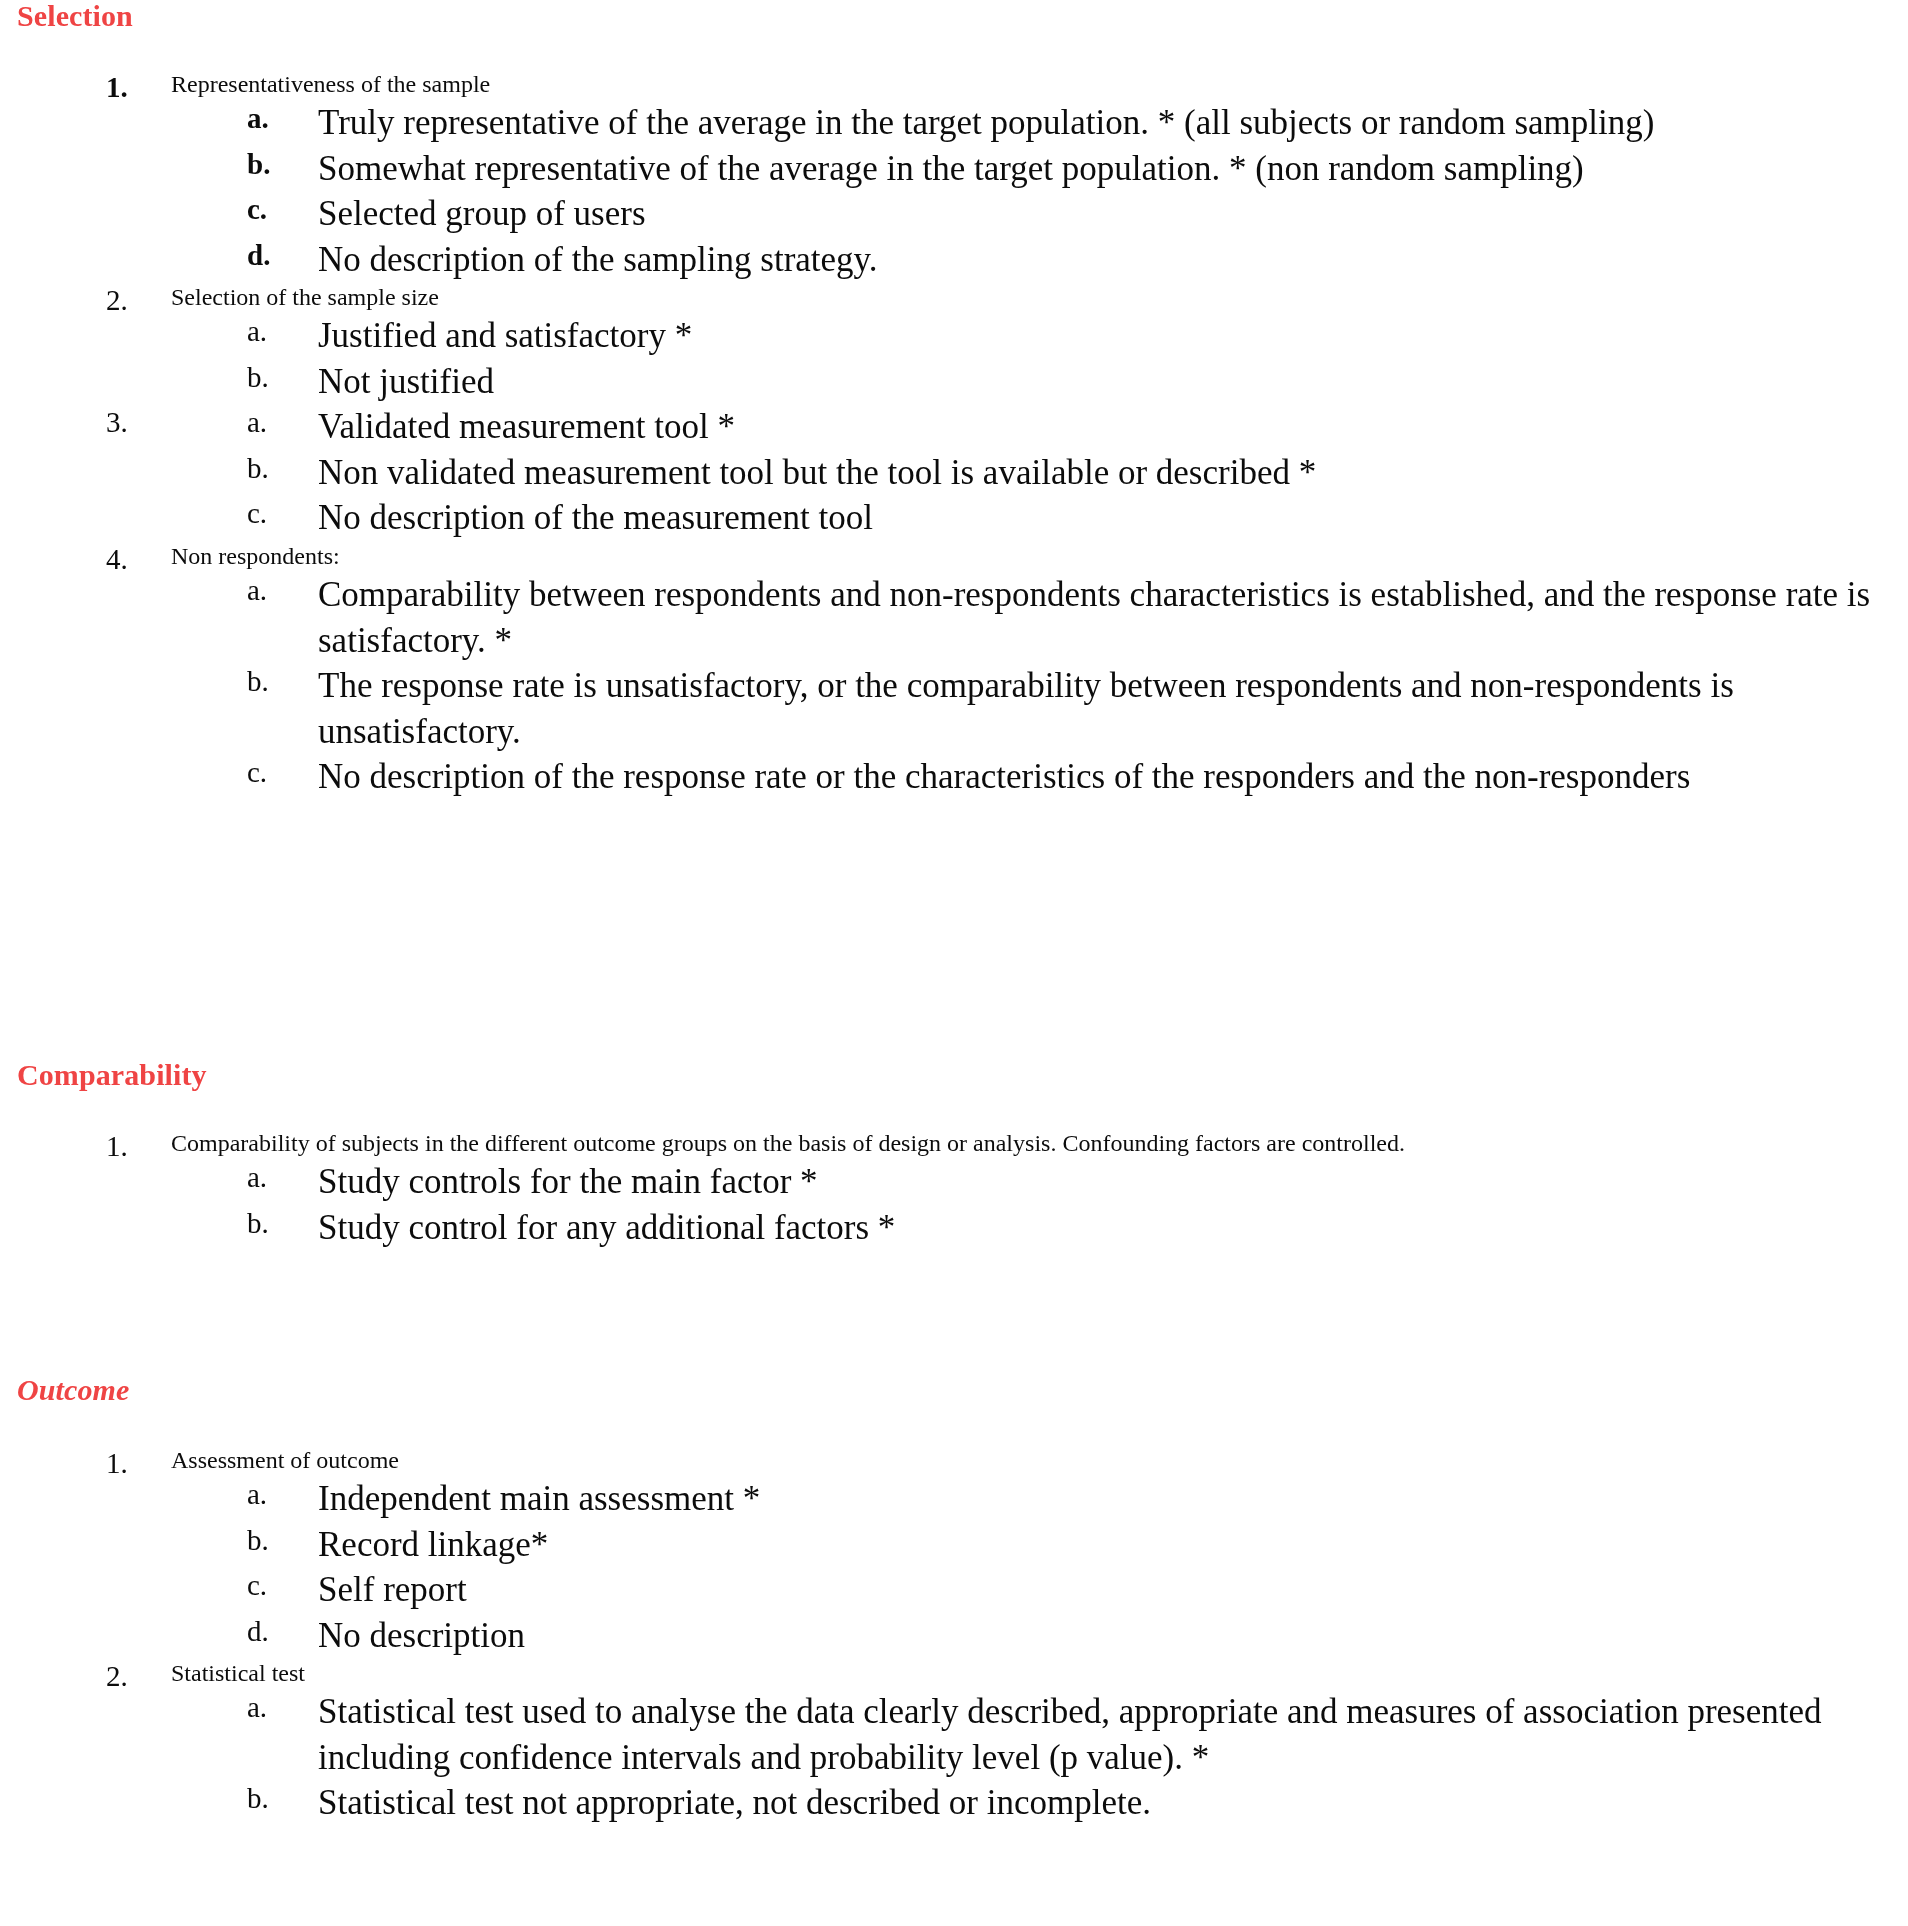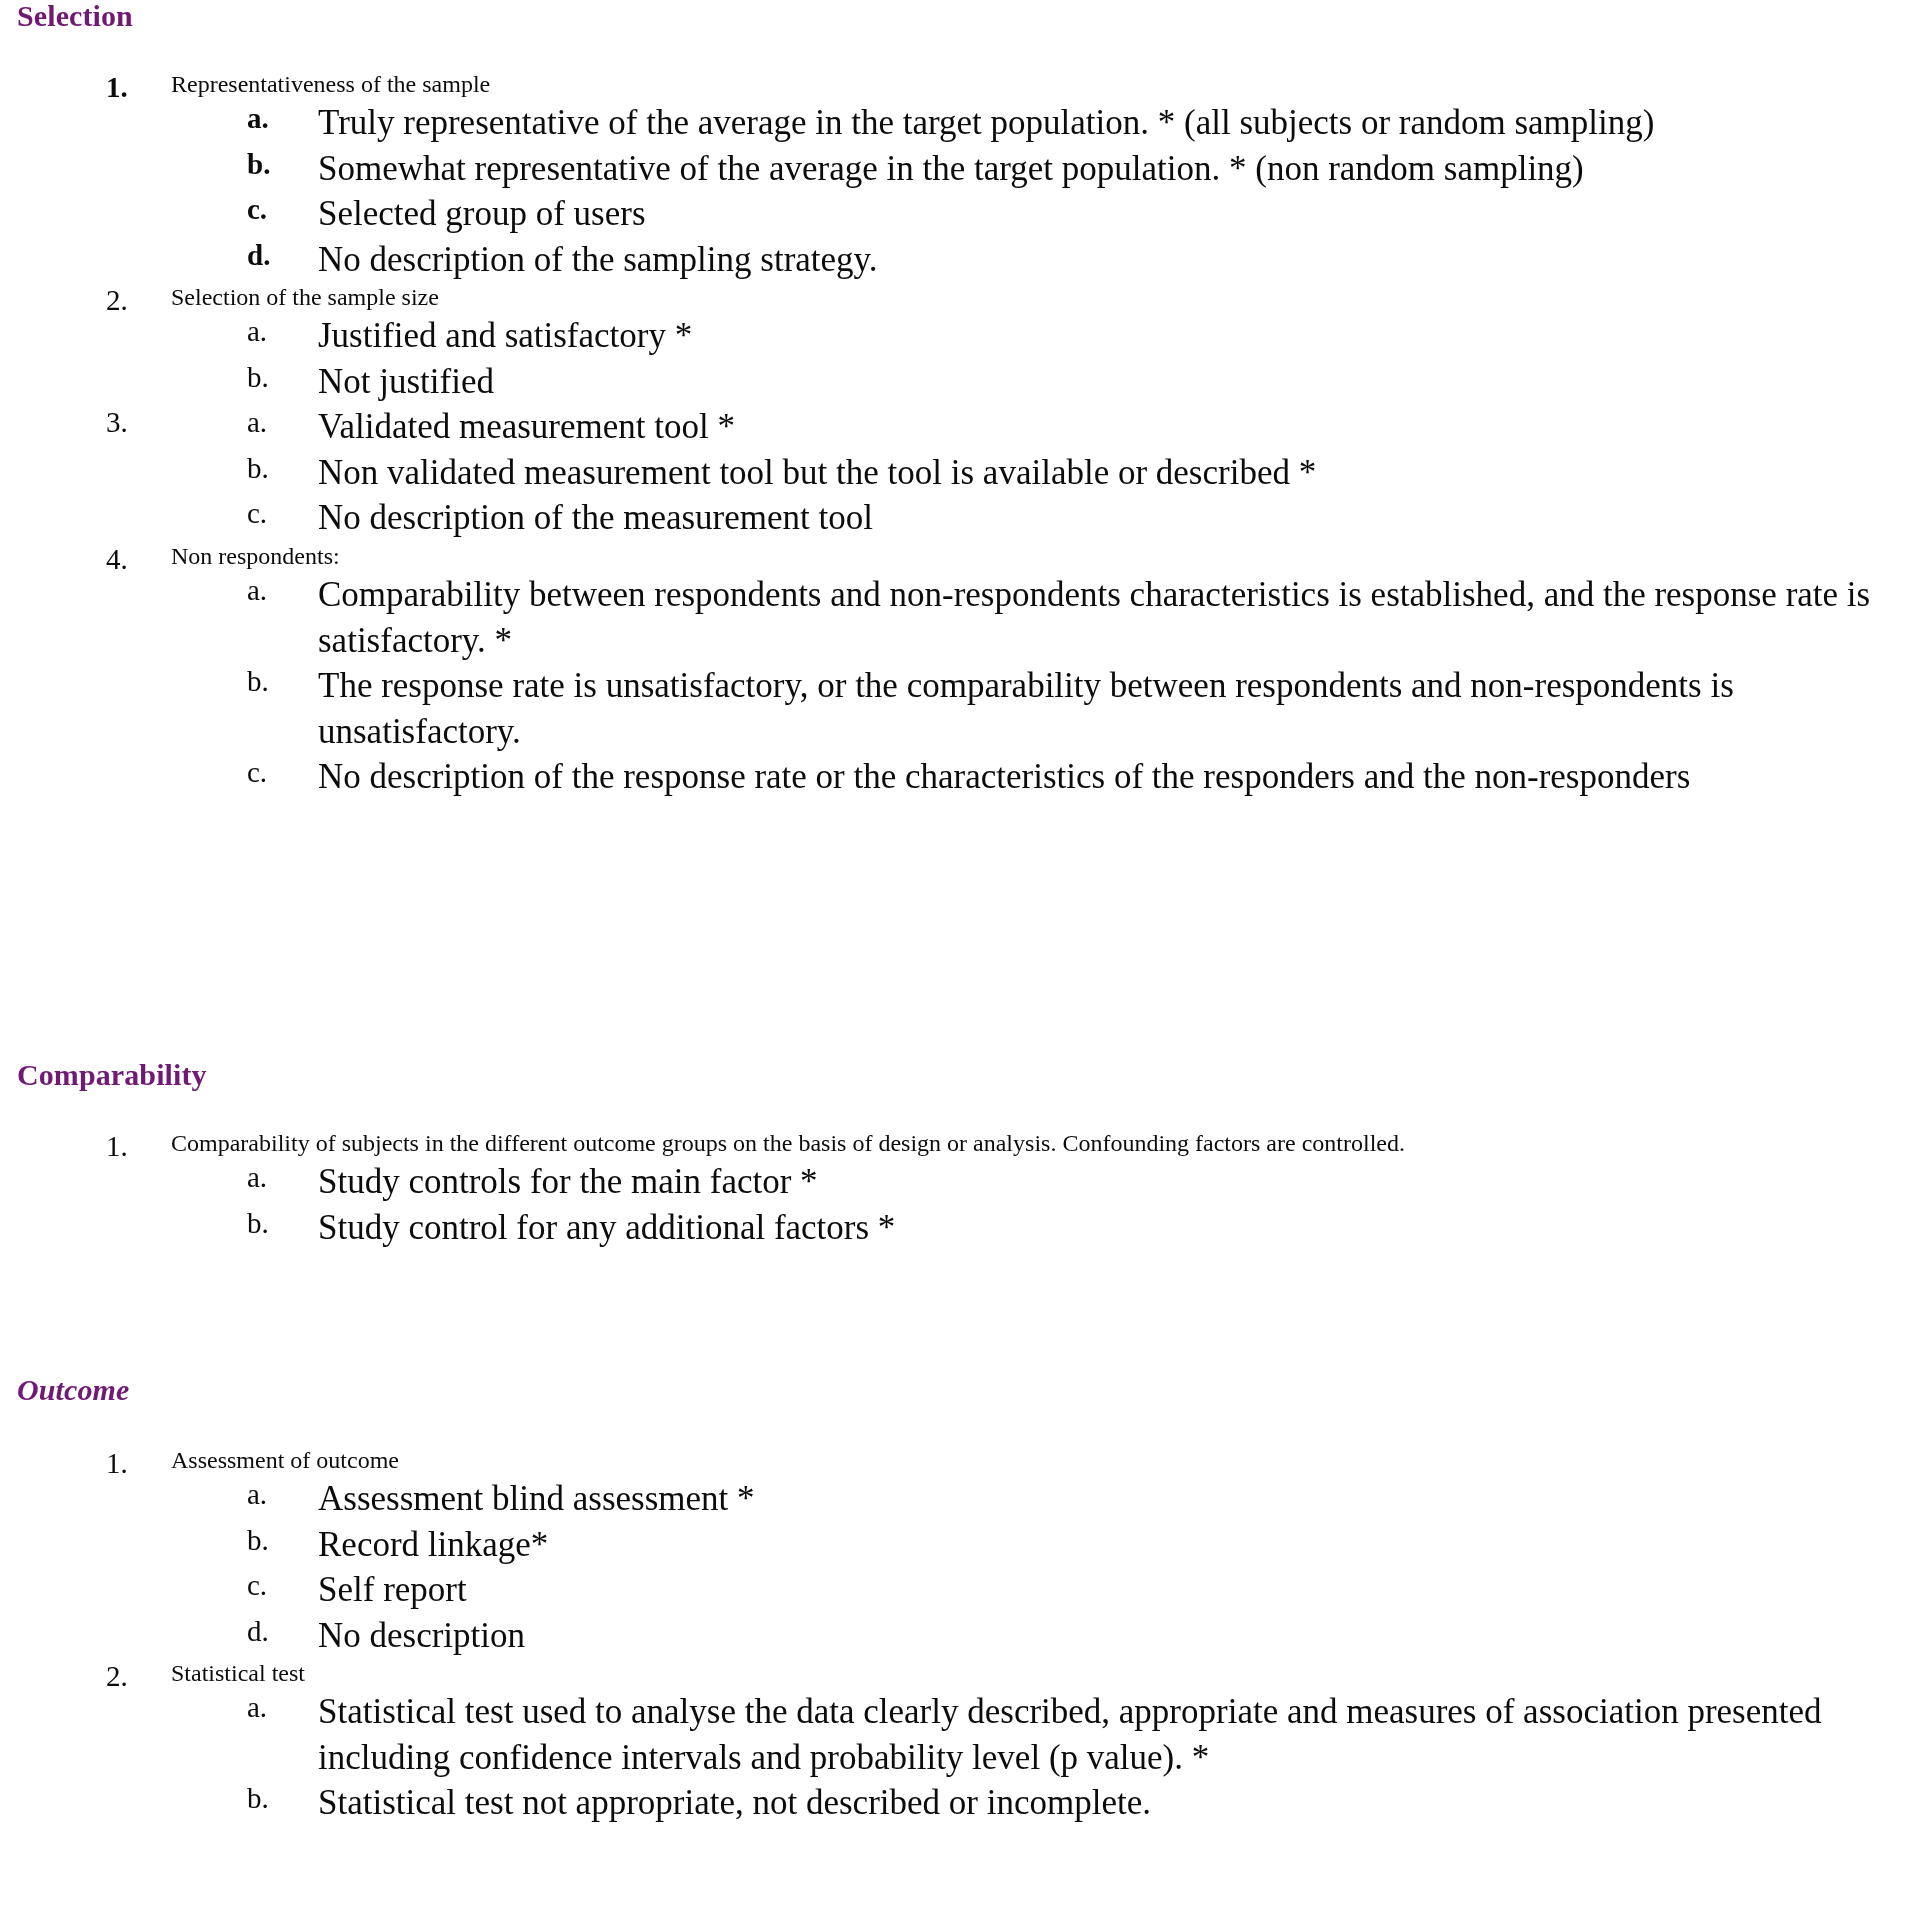--- a/index.html
+++ b/index.html
@@ -26,21 +26,21 @@
   }
 
   
   .section-heading {
     font-weight: bold;
     font-size: 30px;
     line-height: 1.0;
     letter-spacing: 0.1px;
     margin: 0;
     padding: 0;
-    color: #701a75;
+    color: #ef4444;
   }
 
   
   .lvl1-list {
     list-style: none;
     margin: 0;
     padding: 0;
   }
   .lvl1-item {
     position: relative;
@@ -217,21 +217,21 @@
 
   <div class="blk" id="out-list">
     <ol class="lvl1-list">
 
       <li class="lvl1-item">
         <span class="marker">1.</span>
         <span class="txt">Assessment of outcome</span>
         <ol class="lvl2-list">
           <li class="lvl2-item">
             <span class="marker">a.</span>
-            <span class="txt">Assessment blind assessment *</span>
+            <span class="txt">Independent main assessment *</span>
           </li>
           <li class="lvl2-item">
             <span class="marker">b.</span>
             <span class="txt">Record linkage*</span>
           </li>
           <li class="lvl2-item">
             <span class="marker">c.</span>
             <span class="txt">Self report</span>
           </li>
           <li class="lvl2-item">

